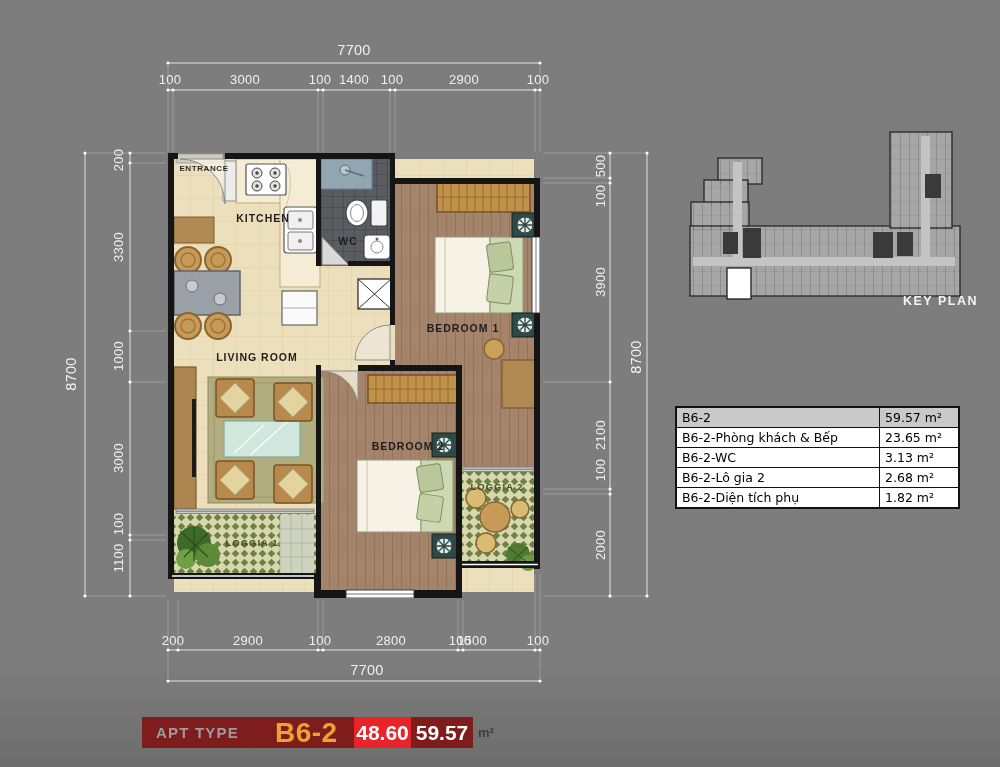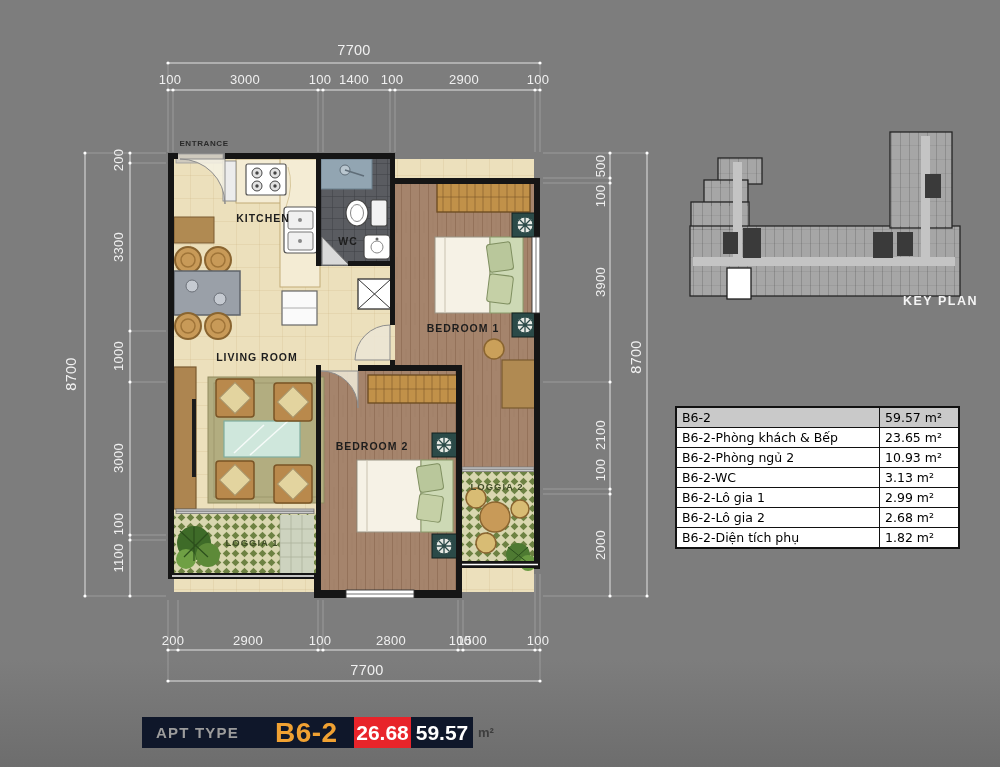--- a/index.html
+++ b/index.html
@@ -18,21 +18,21 @@
     color:#f0f0f0;font-size:13px;white-space:nowrap;letter-spacing:.3px;
   }
   .dim.total{font-size:14.5px;}
   .dim.vert{transform:translate(-50%,-50%) rotate(-90deg);}
 
   
   .room-label{
     position:absolute;transform:translate(-50%,-50%);
     font-size:10.5px;font-weight:bold;letter-spacing:1px;color:#1d1d1d;white-space:nowrap;
   }
-  .room-label.small{font-size:8px;letter-spacing:.6px;color:#2a2a2a;font-weight:bold;}
+  .room-label.small{font-size:8px;letter-spacing:.6px;color:#2a2a2a;font-weight:bold;margin-top:25px;}
   .room-label.loggia{font-size:9.5px;color:#3f4c27;}
 
   
   #keyplan{left:685px;top:118px;width:285px;height:195px;}
   .keyplan-caption{
     position:absolute;left:218px;top:176px;color:#f4f4f4;
     font-size:12.5px;font-weight:bold;letter-spacing:1.5px;white-space:nowrap;
   }
 
   
@@ -41,21 +41,21 @@
     border:1.6px solid #111;color:#000;
     font-family:"DejaVu Sans","Liberation Sans",sans-serif;
     font-size:12.5px;height:19px;padding:0 5px;white-space:nowrap;
   }
   #area-table td.lbl{width:192px;}
   #area-table td.val{width:68px;}
   #area-table tr.hdr td{background:#c9c9c9;}
 
   
   #footer-bar{
-    left:142px;top:717px;width:331px;height:31px;background:#0f172a;
+    left:142px;top:717px;width:331px;height:31px;background:#7f1d1d;
     display:flex;align-items:center;
   }
   #apt-type-label{margin-left:14px;color:#9c9c9c;font-size:15px;font-weight:bold;letter-spacing:1.2px;}
   #apt-code{margin-left:36px;color:#f0a132;font-size:28px;font-weight:bold;letter-spacing:.5px;}
   #area-gross{margin-left:auto;width:57px;height:31px;background:#e8242a;color:#fff;
     font-size:21px;font-weight:bold;display:flex;align-items:center;justify-content:center;}
   #area-net{width:62px;height:31px;color:#fff;font-size:21px;font-weight:bold;
     display:flex;align-items:center;justify-content:center;}
   #area-unit{position:absolute;left:478px;top:725px;color:#3d3d3d;font-size:13px;font-weight:bold;text-align:center;}
 </style>
@@ -397,21 +397,21 @@
     <path d="M190,218 L153,218 A37,37 0 0 1 190,255 Z" fill="#ece5d4" fill-opacity="0.9" stroke="#8d8d8d" stroke-width="1"></path>
   </g>
 </svg>
 </div>
 
 <span class="room-label small" style="left:204px;top:143px">ENTRANCE</span>
 <span class="room-label" style="left:263px;top:218px">KITCHEN</span>
 <span class="room-label" style="left:348px;top:241px">WC</span>
 <span class="room-label" style="left:257px;top:357px">LIVING ROOM</span>
 <span class="room-label" style="left:463px;top:328px">BEDROOM 1</span>
-<span class="room-label" style="left:372px;top:446px">BEDROOM 2</span>
+<span class="room-label" style="left:408px;top:446px">BEDROOM 2</span>
 <span class="room-label loggia" style="left:252px;top:542px">LOGGIA 1</span>
 <span class="room-label loggia" style="left:497px;top:486px">LOGGIA 2</span>
 
 <div id="keyplan" class="abs">
   <svg width="285" height="195" viewBox="0 0 285 195">
     <defs>
       <pattern id="units" patternUnits="userSpaceOnUse" width="9" height="14">
         <path d="M9,0 V14" stroke="#1e1e1e" stroke-width="0.8" opacity="0.45" fill="none"></path>
         <path d="M0,14 H9" stroke="#1e1e1e" stroke-width="0.6" opacity="0.25" fill="none"></path>
       </pattern>
@@ -451,41 +451,33 @@
   <tbody>
       <tr class="hdr">
     <td class="lbl">B6-2</td>
     <td class="val">59.57 m²</td>
   </tr>
   <tr>
     <td class="lbl">B6-2-Phòng khách &amp; Bếp</td>
     <td class="val">23.65 m²</td>
   </tr>
   <tr>
-    <td class="lbl">B6-2-Phòng ngủ 2</td>
-    <td class="val">10.93 m²</td>
-  </tr>
-  <tr>
     <td class="lbl">B6-2-WC</td>
     <td class="val">3.13 m²</td>
-  </tr>
-  <tr>
-    <td class="lbl">B6-2-Lô gia 1</td>
-    <td class="val">2.99 m²</td>
   </tr>
   <tr>
     <td class="lbl">B6-2-Lô gia 2</td>
     <td class="val">2.68 m²</td>
   </tr>
   <tr>
     <td class="lbl">B6-2-Diện tích phụ</td>
     <td class="val">1.82 m²</td>
   </tr>
 </tbody>
   </table>
 
 <div id="footer-bar" class="abs">
   <span id="apt-type-label">APT TYPE</span>
   <span id="apt-code">B6-2</span>
-  <span id="area-gross">26.68</span>
+  <span id="area-gross">48.60</span>
   <span id="area-net">59.57</span>
 </div>
 <span id="area-unit" class="abs">m²</span>
 
 </body></html>

